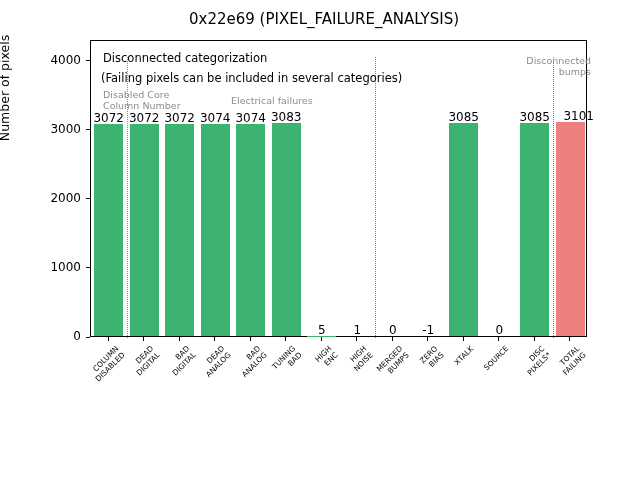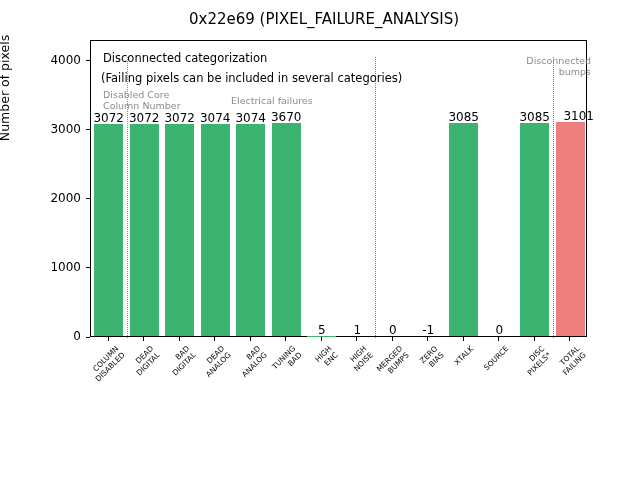--- a/index.html
+++ b/index.html
@@ -147,21 +147,21 @@
           <div class="bar-value" style="left: -6px; width: 47.5px; top: 69.8177px;">3072</div>
           <div class="bar" title="DEAD DIGITAL: 3072" style="left: 38.695px; width: 29.11px; height: 212.182px; background: rgb(60, 179, 113);"></div>
           <div class="bar-value" style="left: 29.5px; width: 47.5px; top: 69.8177px;">3072</div>
           <div class="bar" title="BAD DIGITAL: 3072" style="left: 74.195px; width: 29.11px; height: 212.182px; background: rgb(60, 179, 113);"></div>
           <div class="bar-value" style="left: 65px; width: 47.5px; top: 69.8177px;">3072</div>
           <div class="bar" title="DEAD ANALOG: 3074" style="left: 109.695px; width: 29.11px; height: 212.32px; background: rgb(60, 179, 113);"></div>
           <div class="bar-value" style="left: 100.5px; width: 47.5px; top: 69.6795px;">3074</div>
           <div class="bar" title="BAD ANALOG: 3074" style="left: 145.195px; width: 29.11px; height: 212.32px; background: rgb(60, 179, 113);"></div>
           <div class="bar-value" style="left: 136px; width: 47.5px; top: 69.6795px;">3074</div>
           <div class="bar" title="TUNING BAD: 3083" style="left: 180.695px; width: 29.11px; height: 212.942px; background: rgb(60, 179, 113);"></div>
-          <div class="bar-value" style="left: 171.5px; width: 47.5px; top: 69.0579px;">3670</div>
+          <div class="bar-value" style="left: 171.5px; width: 47.5px; top: 69.0579px;">3083</div>
           <div class="bar" title="HIGH ENC: 5" style="left: 216.195px; width: 29.11px; height: 0.345349px; background: rgb(60, 179, 113);"></div>
           <div class="bar-value" style="left: 207px; width: 47.5px; top: 281.655px;">5</div>
           <div class="bar" title="HIGH NOISE: 1" style="left: 251.695px; width: 29.11px; height: 0.0690697px; background: rgb(60, 179, 113);"></div>
           <div class="bar-value" style="left: 242.5px; width: 47.5px; top: 281.931px;">1</div>
           <div class="bar-value" style="left: 278px; width: 47.5px; top: 282px;">0</div>
           <div class="bar-value" style="left: 313.5px; width: 47.5px; top: 282px;">-1</div>
           <div class="bar" title="XTALK: 3085" style="left: 358.195px; width: 29.11px; height: 213.08px; background: rgb(60, 179, 113);"></div>
           <div class="bar-value" style="left: 349px; width: 47.5px; top: 68.9198px;">3085</div>
           <div class="bar-value" style="left: 384.5px; width: 47.5px; top: 282px;">0</div>
           <div class="bar" title="DISC PIXELS*: 3085" style="left: 429.195px; width: 29.11px; height: 213.08px; background: rgb(60, 179, 113);"></div>

